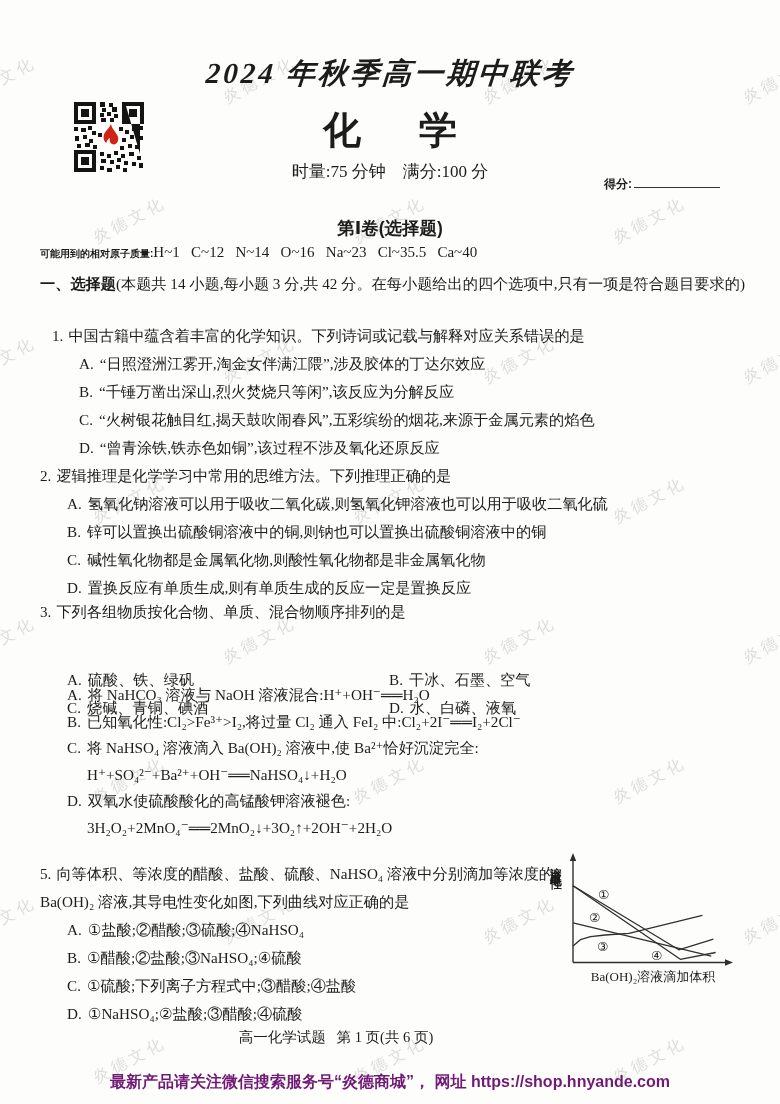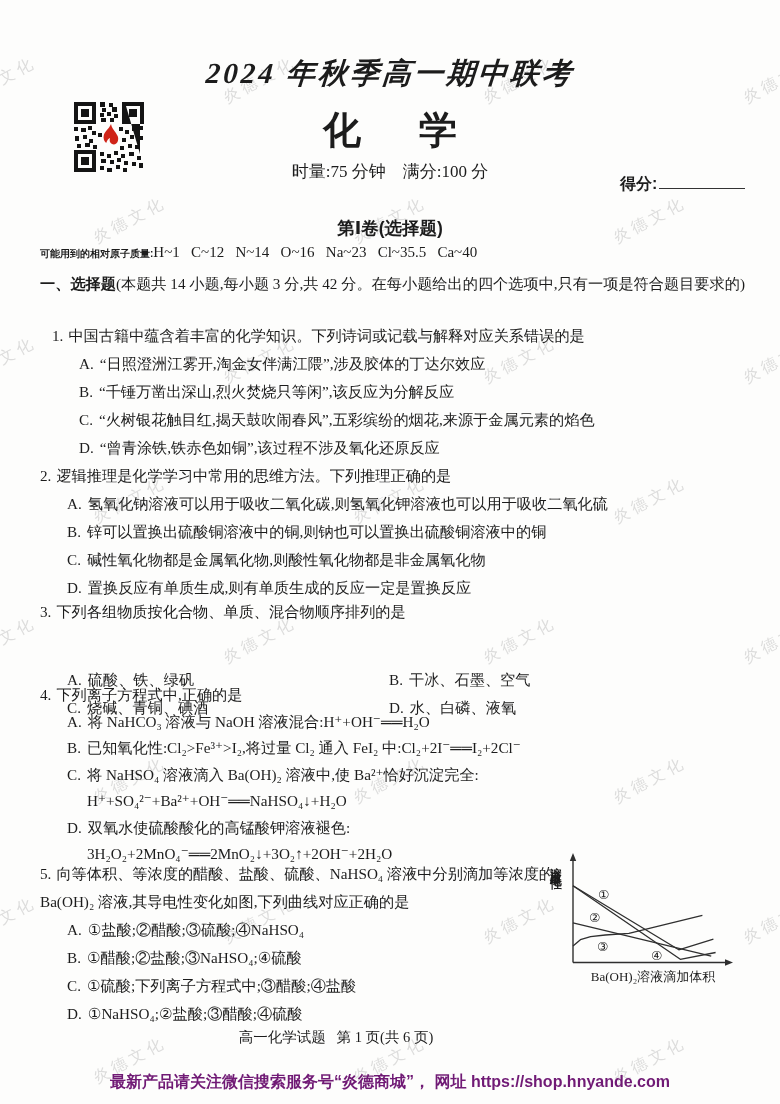--- a/index.html
+++ b/index.html
@@ -20,21 +20,21 @@
 
   .exam-title {
     left:0; top:54px; width:100%; text-align:center;
     font-size:29px; font-weight:700; font-style:italic; letter-spacing:3px;
     transform:skewX(-4deg);
   }
   .qr { left:72px; top:100px; width:74px; height:74px; }
   .subject { left:0; top:105px; width:100%; display:flex; justify-content:center; gap:58px;
     font-size:38px; font-weight:700; }
   .meta { left:0; top:160px; width:100%; text-align:center; font-size:17px; }
-  .score { left:604px; top:174px; font-size:16px;margin-left:16px; }
+  .score { left:604px; top:174px; font-size:12px; }
   .score-line { display:inline-block; width:86px; border-bottom:1.5px solid #333; height:14px; margin-left:2px; }
 
   .section-heading { left:0; top:216px; width:100%; text-align:center; font-size:17.5px; }
   .atomic { left:40px; top:244px; font-size:15px; }
   .atomic .hei { font-size:10px; }
   .instruction { left:40px; top:270px; width:708px; line-height:27px; }
   .instruction .rest { font-weight:400; font-family:"Liberation Serif","DejaVu Serif",serif; }
 
   .question { line-height:28px; }
   .q1 { left:52px; top:322px; width:708px; }
@@ -202,21 +202,20 @@
     <p><span class="qnum">3.</span><span>下列各组物质按化合物、单质、混合物顺序排列的是</span></p>
     <div class="optgrid">
       <p><span class="olabel">A.</span><span>硫酸、铁、绿矾</span></p>
       <p><span class="olabel">B.</span><span>干冰、石墨、空气</span></p>
       <p><span class="olabel">C.</span><span>烧碱、青铜、碘酒</span></p>
       <p><span class="olabel">D.</span><span>水、白磷、液氧</span></p>
     </div>
   </div>
 
   <div class="layer question q4">
-    <p><span class="qnum">4.</span><span>下列离子方程式中,正确的是</span></p>
     <p class="opt"><span class="olabel">A.</span><span>将 NaHCO₃ 溶液与 NaOH 溶液混合:H⁺+OH⁻══H₂O</span></p>
     <p class="opt"><span class="olabel">B.</span><span>已知氧化性:Cl₂&gt;Fe³⁺&gt;I₂,将过量 Cl₂ 通入 FeI₂ 中:Cl₂+2I⁻══I₂+2Cl⁻</span></p>
     <p class="opt"><span class="olabel">C.</span><span>将 NaHSO₄ 溶液滴入 Ba(OH)₂ 溶液中,使 Ba²⁺恰好沉淀完全:</span></p>
     <p class="opt2">H⁺+SO₄²⁻+Ba²⁺+OH⁻══NaHSO₄↓+H₂O</p>
     <p class="opt"><span class="olabel">D.</span><span>双氧水使硫酸酸化的高锰酸钾溶液褪色:</span></p>
     <p class="opt2">3H₂O₂+2MnO₄⁻══2MnO₂↓+3O₂↑+2OH⁻+2H₂O</p>
   </div>
 
   <div class="layer question q5">
     <p><span class="qnum">5.</span><span>向等体积、等浓度的醋酸、盐酸、硫酸、NaHSO₄ 溶液中分别滴加等浓度的Ba(OH)₂ 溶液,其导电性变化如图,下列曲线对应正确的是</span></p>

